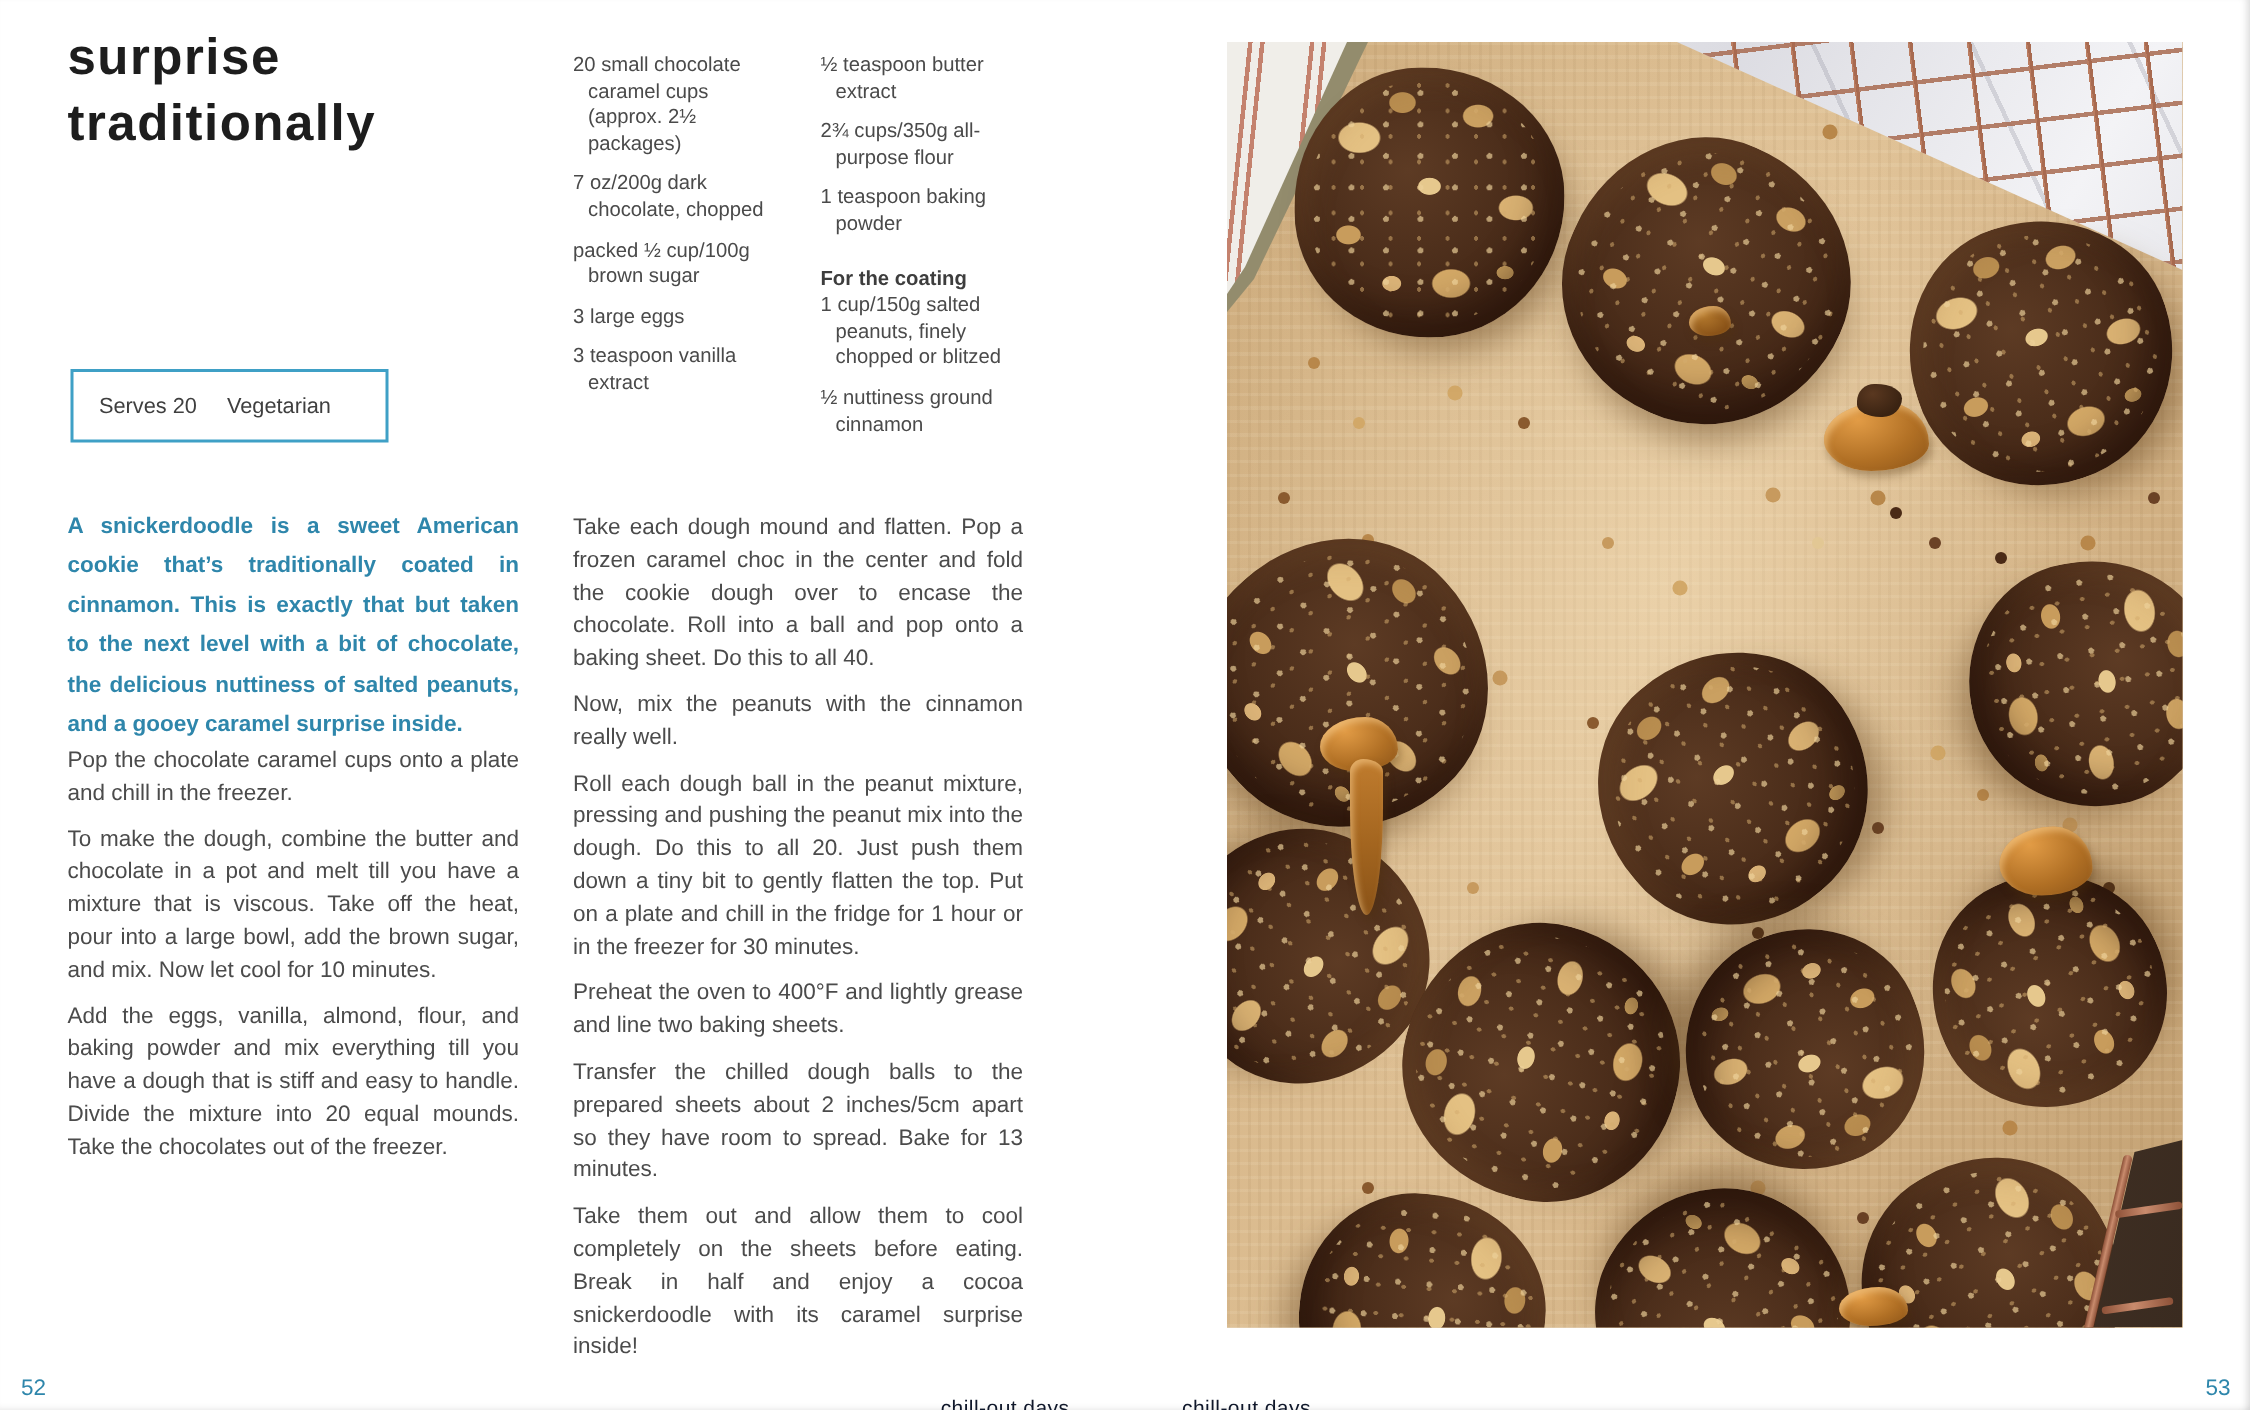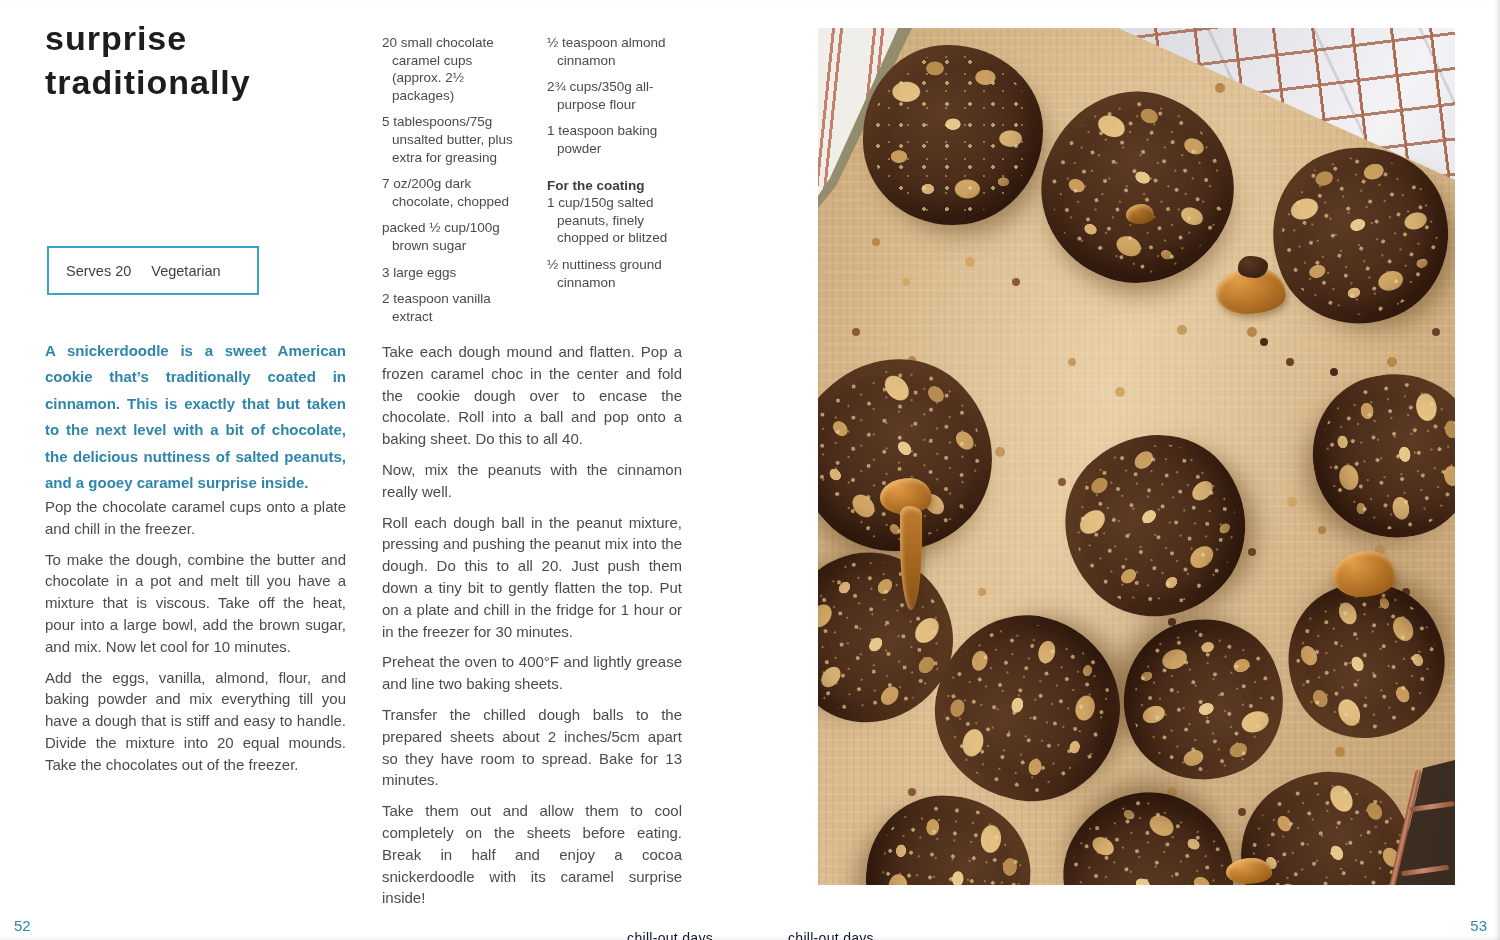--- a/index.html
+++ b/index.html
@@ -133,29 +133,28 @@
   <p class="intro">A snickerdoodle is a sweet American cookie that’s traditionally coated in cinnamon. This is exactly that but taken to the next level with a bit of chocolate, the delicious nuttiness of salted peanuts, and a gooey caramel surprise inside.</p>
 
   <div class="method-a col-text">
     <p>Pop the chocolate caramel cups onto a plate and chill in the freezer.</p>
     <p>To make the dough, combine the butter and chocolate in a pot and melt till you have a mixture that is viscous. Take off the heat, pour into a large bowl, add the brown sugar, and mix. Now let cool for 10 minutes.</p>
     <p>Add the eggs, vanilla, almond, flour, and baking powder and mix everything till you have a dough that is stiff and easy to handle. Divide the mixture into 20 equal mounds. Take the chocolates out of the freezer.</p>
   </div>
 
   <div class="ing-col ing-col-1">
     <div class="ing-item">20 small chocolate caramel cups (approx. 2½ packages)</div>
-    <div class="ing-item">5 tablespoons/75g unsalted butter, plus extra for greasing</div>
     <div class="ing-item">7 oz/200g dark chocolate, chopped</div>
     <div class="ing-item">packed ½ cup/100g brown sugar</div>
     <div class="ing-item">3 large eggs</div>
-    <div class="ing-item">2 teaspoon vanilla extract</div>
+    <div class="ing-item">3 teaspoon vanilla extract</div>
   </div>
 
   <div class="ing-col ing-col-2">
-    <div class="ing-item">½ teaspoon almond cinnamon</div>
+    <div class="ing-item">½ teaspoon butter extract</div>
     <div class="ing-item">2¾ cups/350g all-purpose flour</div>
     <div class="ing-item">1 teaspoon baking powder</div>
     <div class="coating-head">For the coating</div>
     <div class="ing-item">1 cup/150g salted peanuts, finely chopped or blitzed</div>
     <div class="ing-item">½ nuttiness ground cinnamon</div>
   </div>
 
   <div class="method-b col-text">
     <p>Take each dough mound and flatten. Pop a frozen caramel choc in the center and fold the cookie dough over to encase the chocolate. Roll into a ball and pop onto a baking sheet. Do this to all 40.</p>
     <p>Now, mix the peanuts with the cinnamon really well.</p>

